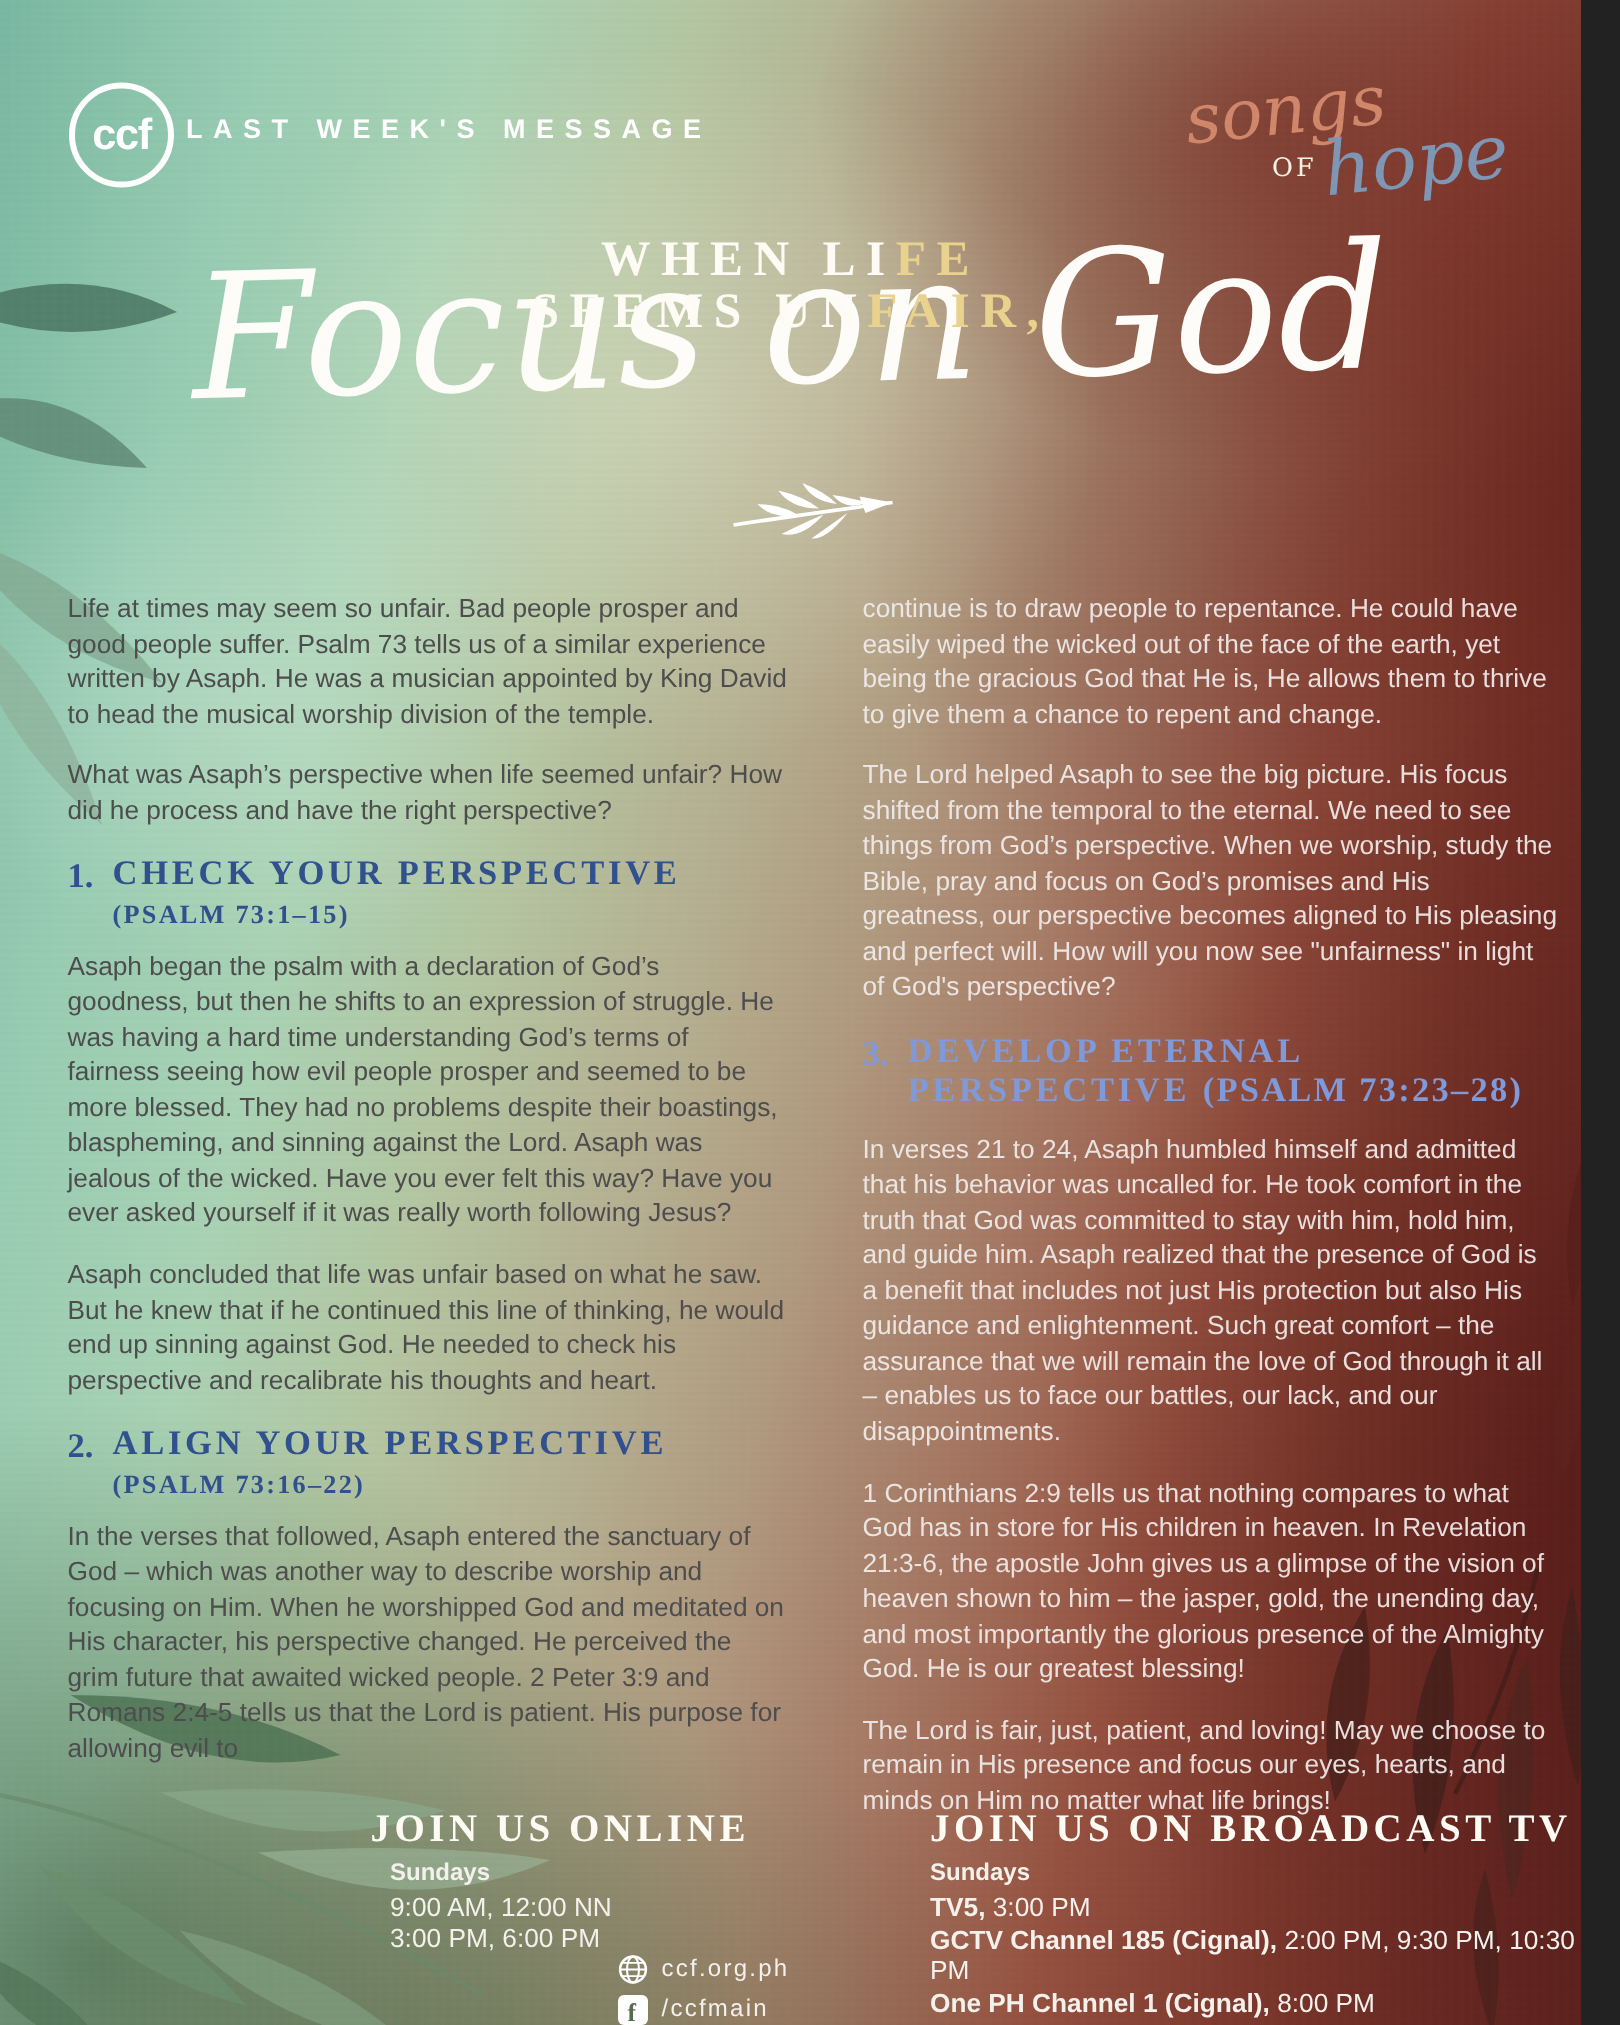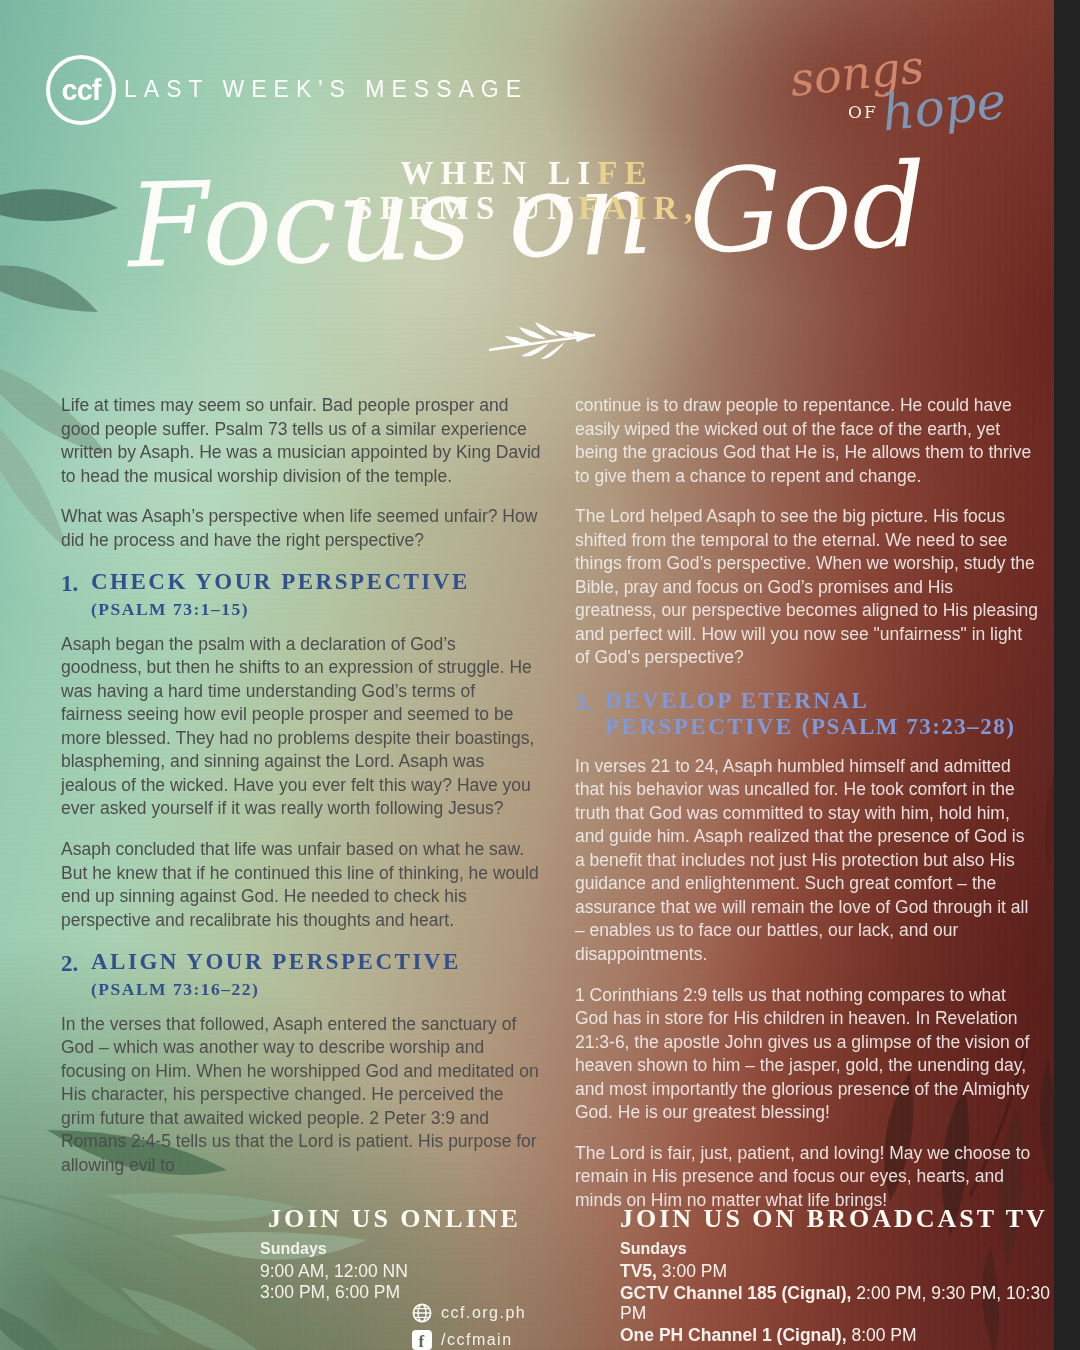--- a/index.html
+++ b/index.html
@@ -19,56 +19,56 @@
         #b5ae90 45%,#b09a7f 53%,#a57762 63%,#95503f 73%,#7f3a2e 82%,#6c2b25 92%,#602420 100%);
   }
   .grain{position:absolute;inset:0;pointer-events:none;opacity:.5;
     background:repeating-linear-gradient(0deg,rgba(0,0,0,0.02) 0 2px,transparent 2px 5px),
                repeating-linear-gradient(90deg,rgba(255,255,255,0.015) 0 3px,transparent 3px 7px);}
   .deco{position:absolute;pointer-events:none;}
   
   .logo{position:absolute;left:46px;top:55px;width:62px;height:62px;border:4px solid #fff;
     border-radius:50%;display:flex;align-items:center;justify-content:center;
     color:#fff;font-weight:bold;font-size:29px;letter-spacing:-1px;}
-  .kicker{position:absolute;left:124px;top:76px;color:#fff;font-weight:normal;
-    font-size:23px;letter-spacing:7px;}
+  .kicker{position:absolute;left:124px;top:76px;color:#fff;font-weight:bold;
+    font-size:18px;letter-spacing:7px;}
   .series{position:absolute;right:52px;top:40px;width:230px;height:110px;
     font-family:"DejaVu Serif",serif;}
   .series .songs{position:absolute;left:18px;top:6px;font-style:italic;font-size:46px;
     color:#d0876a;transform:rotate(-6deg);}
   .series .of{position:absolute;left:76px;top:62px;font-size:17px;color:#f7f1e4;
     letter-spacing:2px;}
   .series .hope{position:absolute;left:110px;top:38px;font-style:italic;font-size:50px;
     color:#7e97b5;transform:rotate(-6deg);}
   
   .eyebrow{position:absolute;left:0;top:156px;width:100%;text-align:center;z-index:4;
     font-family:"Liberation Serif",serif;font-weight:bold;color:#fdfbf4;
     font-size:33px;letter-spacing:7px;line-height:1.06;}
   .eyebrow .gold{color:#e9d28d;}
   .script-title{position:absolute;left:0;top:158px;width:100%;text-align:center;z-index:3;
     font-family:"DejaVu Serif",serif;font-style:italic;font-size:116px;color:#fdfcf8;
     transform:rotate(-1.5deg);line-height:1;}
   .laurel{position:absolute;left:487px;top:318px;z-index:4;}
   
   .col{position:absolute;top:394px;font-size:17.5px;line-height:1.345;z-index:4;}
   .col p{margin:0 0 17px 0;}
-  .col-left{left:61px;width:480px;color:#4d4d4d;}
+  .col-left{left:45px;width:480px;color:#4d4d4d;}
   .col-right{left:575px;width:464px;color:rgba(240,236,235,0.93);}
   .sec{display:flex;margin:6px 0 14px 0;font-family:"Liberation Serif",serif;
     font-weight:bold;}
   .sec .num{width:30px;font-size:23px;}
   .sec .ht{flex:1;font-size:23px;letter-spacing:2.5px;line-height:1.15;}
   .sec .ref{font-size:17.5px;letter-spacing:1.5px;margin-top:3px;}
   .sec .ref-inline{font-size:23px;letter-spacing:1.5px;white-space:nowrap;}
   .sec-blue{color:#30508e;}
   .sec-lblue{color:#8099d9;}
   
   .f-head{position:absolute;font-family:"Liberation Serif",serif;font-weight:bold;
     color:#fdfbf4;font-size:26px;letter-spacing:3px;z-index:4;}
-  .f-online-head{left:268px;top:1204px;}
+  .f-online-head{left:247px;top:1204px;}
   .f-bcast-head{left:620px;top:1204px;}
   .f-block{position:absolute;color:#f4f1ec;font-size:17.5px;line-height:1.18;z-index:4;}
   .f-times{left:260px;top:1240px;}
   .f-social{left:412px;top:1303px;}
   .f-bcast{left:620px;top:1240px;}
   .f-day{font-weight:bold;font-size:16px;margin-bottom:2px;}
   .f-bcast .row{margin-bottom:1px;}
   .bold{font-weight:bold;}
   .soc-row{display:flex;align-items:center;gap:9px;margin-bottom:7px;letter-spacing:1.5px;
     font-size:16px;}

